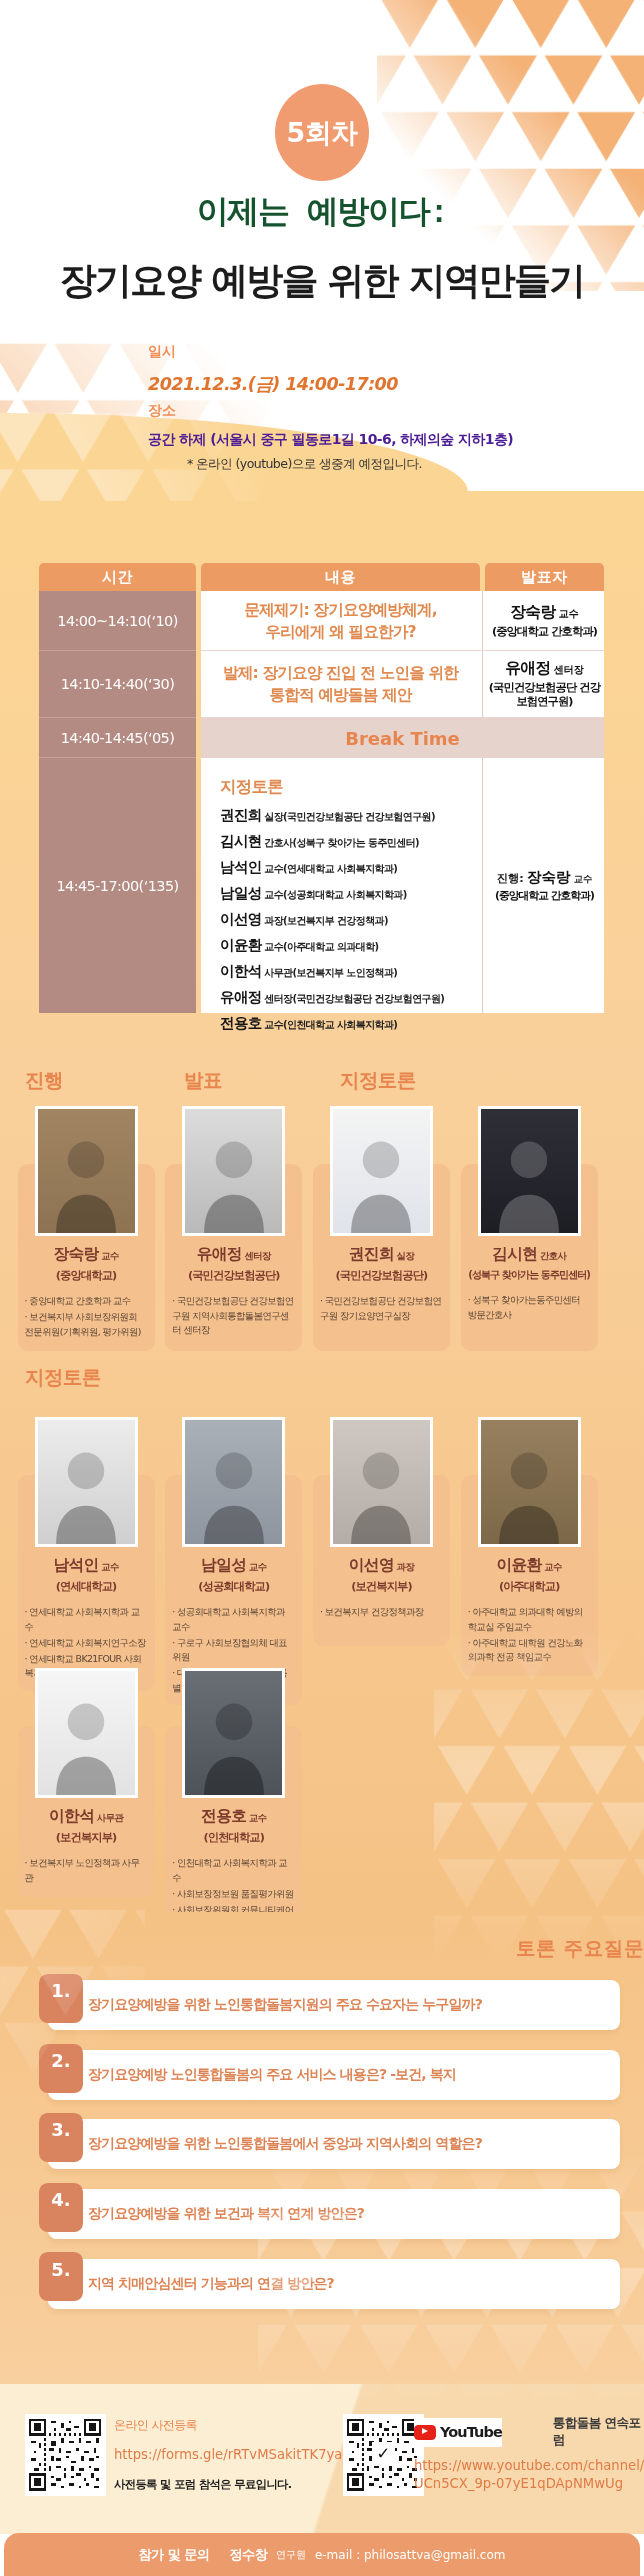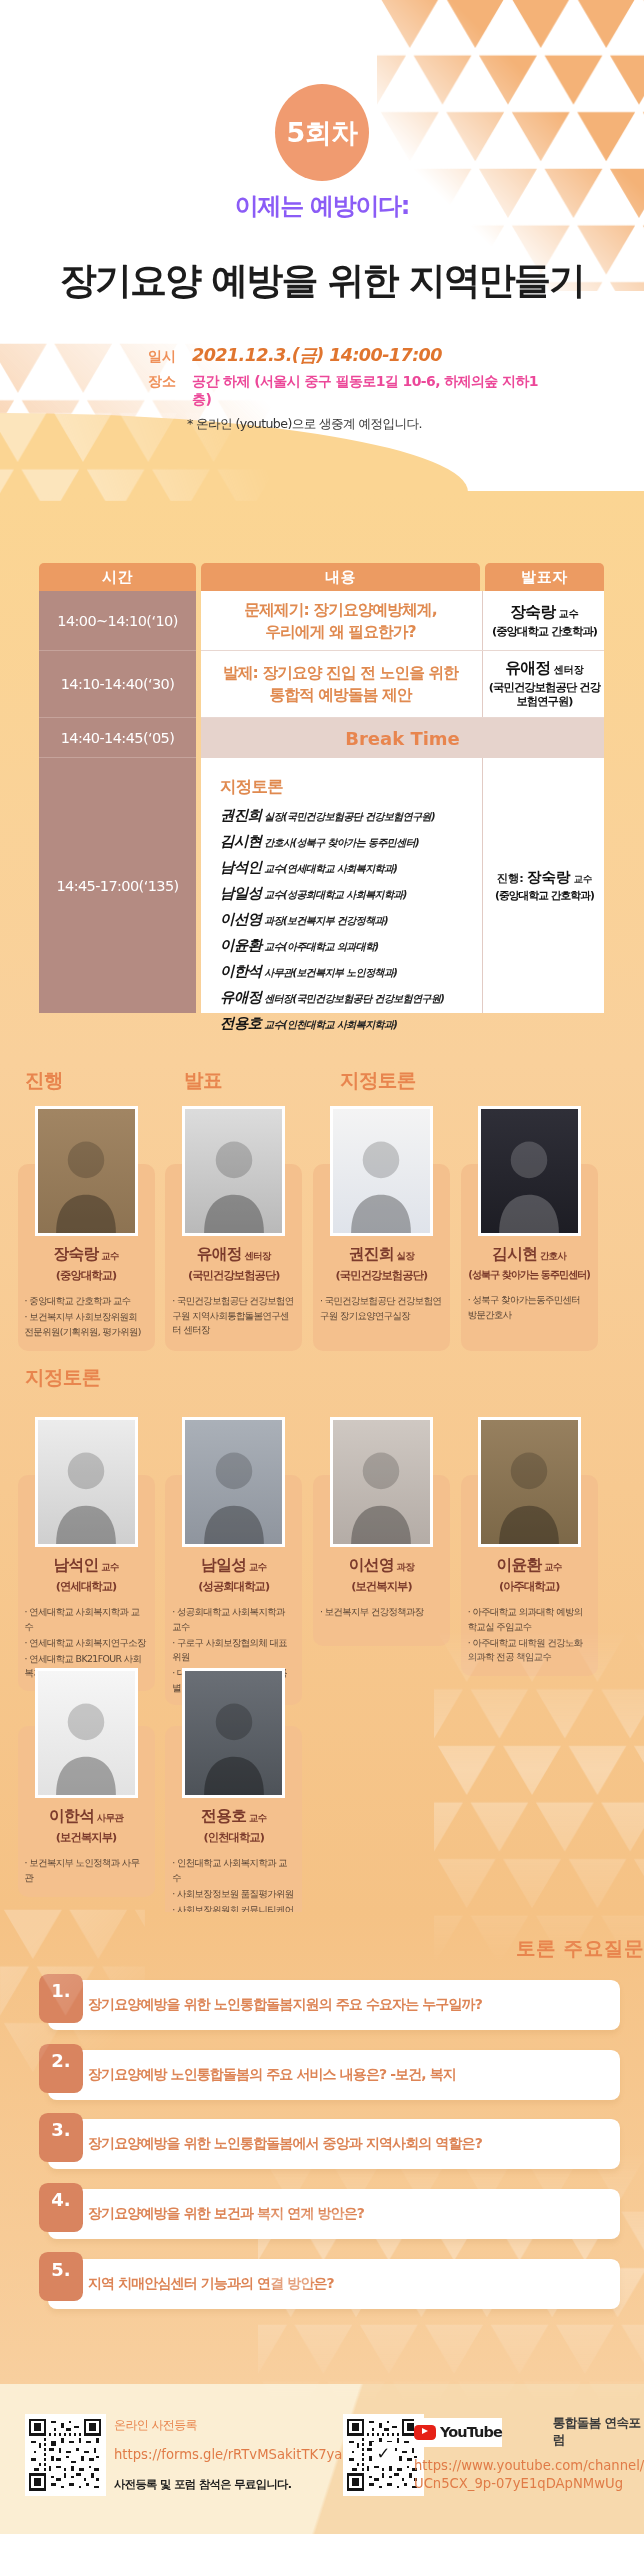--- a/index.html
+++ b/index.html
@@ -28,29 +28,29 @@
     -webkit-mask-image:linear-gradient(135deg,#000 20%,transparent 80%);
     mask-image:linear-gradient(135deg,#000 20%,transparent 80%);}
 
   
   .hdr{position:absolute;left:0;top:0;width:100%;height:491px;background:#fff;}
   .wedge{position:absolute;left:0;top:413px;width:468px;height:79px;background:#fbd593;
     border-top-right-radius:100% 100%;z-index:2;}
   .badge{position:absolute;left:275px;top:84px;width:94px;height:97px;background:#f09b70;
     border-radius:50%;display:flex;align-items:center;justify-content:center;z-index:4;}
   .badge span{color:#fff;font-size:27px;font-weight:800;letter-spacing:-0.6px;}
-  .t1{position:absolute;left:0;top:190px;width:100%;text-align:center;color:#8b5cf6;
-    font-size:24px;font-weight:800;letter-spacing:-1.3px;z-index:4;}
+  .t1{position:absolute;left:0;top:190px;width:100%;text-align:center;color:#14532d;
+    font-size:32px;font-weight:800;letter-spacing:-1.3px;z-index:4;font-family:Liberation Mono, monospace;}
   .t2{position:absolute;left:0;top:256px;width:100%;text-align:center;color:#1c1c1c;
     font-size:37px;font-weight:800;letter-spacing:-1.9px;z-index:4;}
   .irows{position:absolute;left:148px;top:343px;width:403px;z-index:4;}
-  .irow{display:flex;align-items:baseline;gap:15px;}
+  .irow{display:flex;align-items:baseline;gap:0;flex-direction:column;}
   .ilabel{color:#ef9059;font-weight:700;font-size:14px;flex:0 0 29px;}
   .idate{color:#e0752f;font-weight:800;font-style:italic;font-size:17.6px;letter-spacing:-0.6px;}
-  .ivenue{color:#ec4899;font-weight:800;font-size:14px;letter-spacing:-0.6px;}
+  .ivenue{color:#4c1d95;font-weight:800;font-size:14px;letter-spacing:-0.6px;}
   .inote{color:#333;font-size:12.6px;margin:6.3px 0 7.5px 39px;letter-spacing:-0.6px;}
   .hostsrow{display:flex;align-items:center;gap:14px;margin-top:3.8px;}
   .logo{display:flex;align-items:center;gap:5.7px;}
   .seal{width:26.4px;height:26.4px;border:1.9px solid #111;border-radius:50%;display:flex;
     align-items:center;justify-content:center;font-size:12px;color:#111;font-weight:700;}
   .sk-tag{font-size:5.7px;color:#8a8a8a;letter-spacing:0.6px;margin-bottom:0.6px;}
   .sk-name{font-size:17px;font-weight:800;color:#0e0e0e;letter-spacing:-0.6px;}
   .kh-name{font-size:15px;font-weight:800;color:#0e0e0e;letter-spacing:-0.6px;line-height:1.05;}
   .kh-sub{font-size:7.5px;color:#333;}
 
@@ -73,21 +73,21 @@
     border-bottom:1.3px solid #e8d7d1;text-align:center;padding:0 3.8px;}
   .sc .nm{color:#111;font-size:15.7px;font-weight:800;letter-spacing:-0.6px;}
   .sc .rl{color:#111;font-size:10px;font-weight:700;}
   .sc .af{color:#111;font-size:11.3px;font-weight:700;letter-spacing:-0.9px;line-height:1.3;margin-top:1.9px;}
   .gline{background:linear-gradient(90deg,#fff 0 1.9px,#e2cbc4 1.9px 3.1px,#fff 3.1px);
     border-bottom:1.3px solid #e8d7d1;}
   .brk{grid-column:3/6;background:#e6d3cc;display:flex;align-items:center;justify-content:center;
     color:#e8854e;font-weight:800;font-size:18px;}
   .disc-cell{background:#fff;padding:17.6px 0 0 19px;display:block;}
   .disc-label{color:#e08a50;font-weight:800;font-size:16.4px;letter-spacing:-0.6px;margin-bottom:8.8px;}
-  .dline{margin:7px 0;letter-spacing:-0.6px;font-style:italic;}
+  .dline{margin:7px 0;letter-spacing:-0.6px;}
   .dline .dn{color:#151515;font-weight:800;font-size:14.5px;}
   .dline .dd{color:#222;font-size:10px;font-weight:600;}
   .mod-cell{background:#fff;display:flex;flex-direction:column;align-items:center;justify-content:center;
     text-align:center;padding:0 2.5px;}
   .mod-cell .ml{color:#222;font-size:11.3px;font-weight:700;}
   .mod-cell .mn{color:#111;font-size:14.5px;font-weight:800;}
   .mod-cell .mr{color:#222;font-size:9.4px;font-weight:700;}
   .mod-cell .ma{color:#111;font-size:10.7px;font-weight:700;letter-spacing:-0.9px;margin-top:1.9px;}
 
   
@@ -593,15 +593,21 @@
         </div>
         <span class="ytname">통합돌봄 연속포럼</span>
       </div>
       <div class="ytu">
         <div>https://www.youtube.com/channel/</div>
         <div>UCn5CX_9p-07yE1qDApNMwUg</div>
       </div>
     </div>
   </div>
 
+  <div class="foot">
+    <span class="f-label">참가 및 문의</span>
+    <span class="f-name">정수창</span>
+    <span class="f-role">연구원</span>
+    <span class="f-mail">e-mail : philosattva@gmail.com</span>
+  </div>
 
 </div>
 
 
 </body></html>

